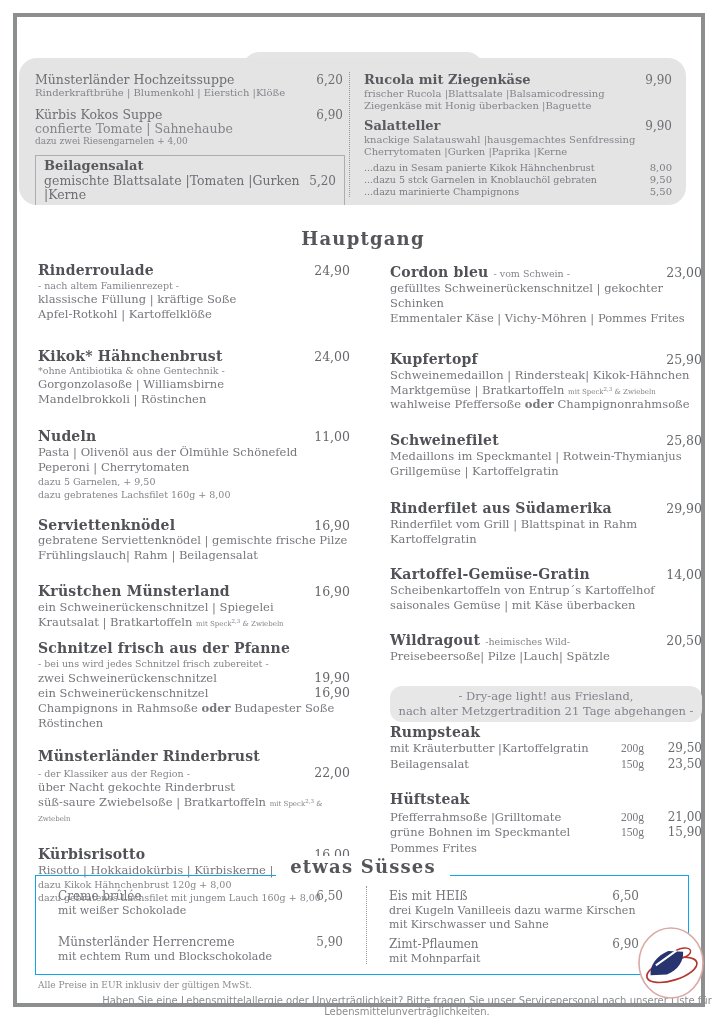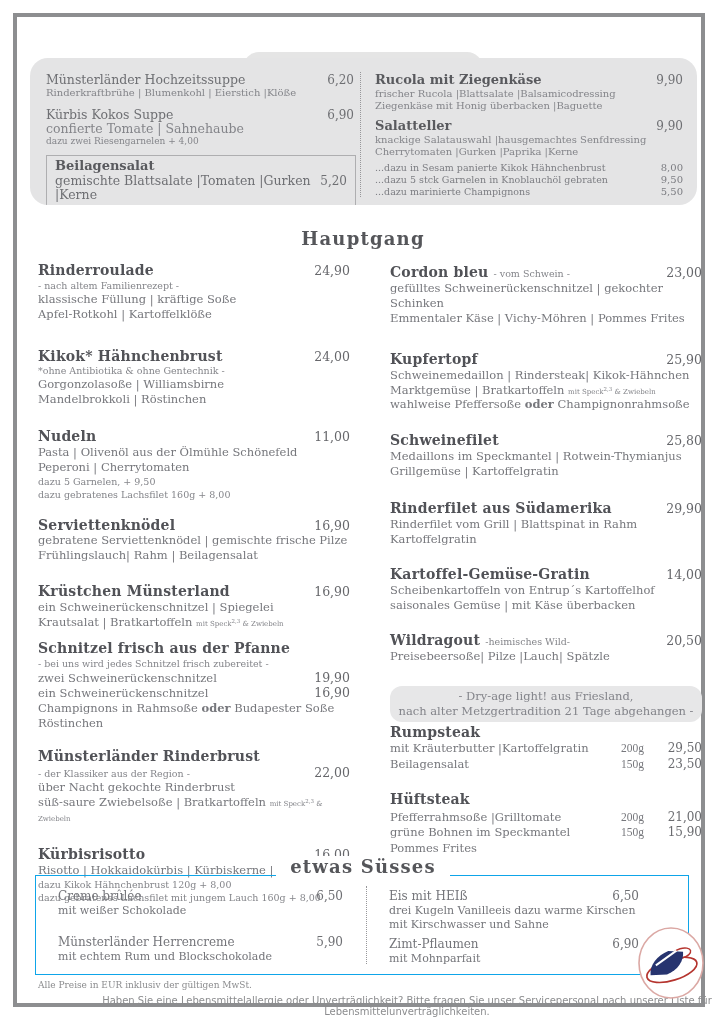--- a/index.html
+++ b/index.html
@@ -3,21 +3,21 @@
 <meta charset="utf-8">
 <style>
   html,body{margin:0;padding:0;background:#fff;}
   body{width:726px;height:1024px;position:relative;font-family:"DejaVu Serif",serif;color:#6e6f73;overflow:hidden;}
   .frame{position:absolute;left:13px;top:13px;width:692px;height:994px;border:4px solid #8d8e90;box-sizing:border-box;pointer-events:none;}
 
   
   .tab{position:absolute;left:243px;top:52px;width:240px;height:30px;background:#e5e5e5;border-radius:16px 16px 0 0;display:flex;align-items:center;justify-content:center;}
   .tab .sec-title{font-size:20px;}
   .sec-title{font-weight:bold;color:#55565a;letter-spacing:1.2px;}
-  .panel{position:absolute;left:30px;top:58px;width:667px;height:147px;background:#e4e4e5;border-radius:18px;display:flex;box-sizing:border-box;overflow:hidden;}
+  .panel{position:absolute;left:19px;top:58px;width:667px;height:147px;background:#e4e4e5;border-radius:18px;display:flex;box-sizing:border-box;overflow:hidden;}
   .panel .col-l{width:330px;padding:15px 6px 0 16px;box-sizing:border-box;}
   .panel .vdiv{border-left:1px dotted #97979a;margin:14px 0 8px 0;}
   .panel .col-r{flex:1;padding:15px 14px 0 14px;box-sizing:border-box;}
   .pline{display:flex;justify-content:space-between;align-items:baseline;}
   .s-name{font-size:12.5px;color:#6e6f73;line-height:1.15;}
   .s-name-b{font-size:13px;font-weight:bold;color:#595a5e;line-height:1.15;}
   .s-desc{font-size:10px;color:#84858a;line-height:1.22;}
   .s-note{font-size:9px;color:#84858a;line-height:1.3;}
   .s-price{font-size:12px;color:#6e6f73;}
   .addon{font-size:9.5px;color:#7c7d82;line-height:1.28;}

